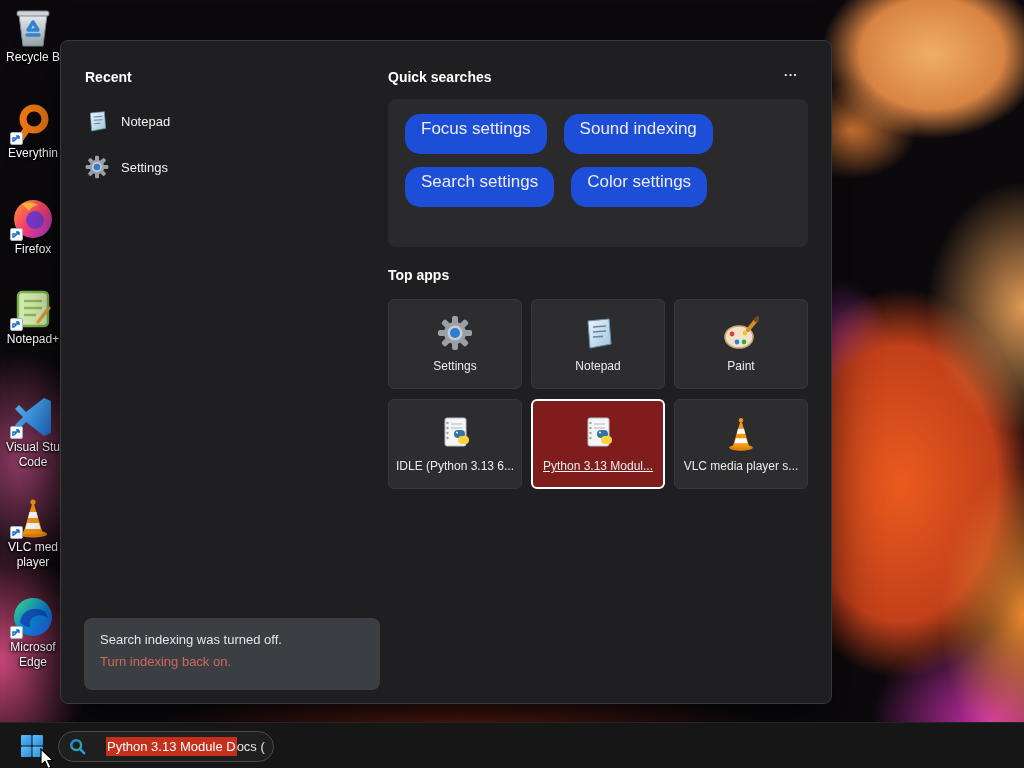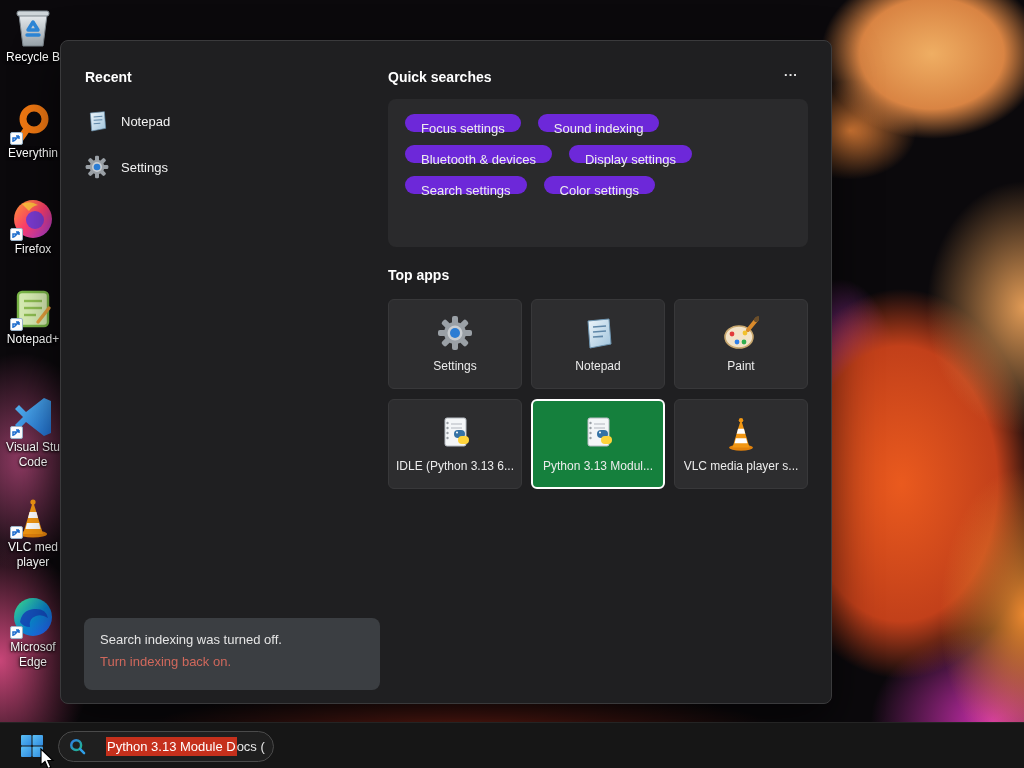--- a/index.html
+++ b/index.html
@@ -48,27 +48,27 @@
   .recent-item{ position:absolute; left:24px; width:280px; height:40px;
     display:flex; align-items:center; gap:12px; border-radius:4px; cursor:pointer; }
   .recent-item .ri-icon{ width:24px; height:24px; flex:0 0 24px; }
   .recent-item .ri-label{ font-size:13px; color:#f2f2f2; }
   .more-btn{ position:absolute; right:26px; top:24px; width:28px; height:18px;
     color:#e8e8e8; font-size:13px; letter-spacing:1px; text-align:center;
     border-radius:4px; cursor:pointer; line-height:14px; font-weight:700;}
   .qs-container{ position:absolute; left:327px; top:58px; width:420px; height:148px;
     background:#2a2a2c; border-radius:8px; padding:15px 17px; }
   .qs-row{ display:flex; gap:17px; margin-bottom:13px; }
-  .pill{ height:18px; line-height:29px; padding:0 16px; border-radius:15px;
-    background:#6d28d9; color:#ececec; font-size:13px; white-space:nowrap; cursor:pointer; }
+  .pill{ height:40px; line-height:29px; padding:0 16px; border-radius:15px;
+    background:#1d4ed8; color:#ececec; font-size:17px; white-space:nowrap; cursor:pointer; }
   .tiles{ position:absolute; left:327px; top:258px; width:430px; }
   .tile{ position:absolute; width:134px; height:90px; background:#2d2d2f;
     border:1px solid #38383a; border-radius:6px; cursor:pointer;
     display:flex; flex-direction:column; align-items:center; justify-content:center; gap:8px; }
-  .tile.selected{ border:2px solid #ffffff; background:#15803d; }
+  .tile.selected{ border:2px solid #ffffff; background:#7f1d1d;text-decoration:underline; }
   .tile .t-icon{ width:36px; height:36px; }
   .tile .t-label{ font-size:12px; color:#ececec; max-width:124px;
     white-space:nowrap; overflow:hidden; }
   .notice{ position:absolute; left:23px; top:577px; width:296px; height:72px;
     background:#3b3e42; border-radius:8px; padding:14px 16px; }
   .notice .n-msg{ font-size:13px; color:#e5e5e5; }
   .notice .n-link{ font-size:13px; color:#d0685c; margin-top:7px; cursor:pointer; }
   
   .taskbar{ position:absolute; left:0; bottom:0; width:1024px; height:46px;
     background:#161616; border-top:1px solid #242424; }
@@ -273,24 +273,20 @@
 
   <div class="section-title" style="left:327px; top:28px">Quick searches</div>
   <div class="more-btn">...</div>
 
   <div class="qs-container">
     <div class="qs-row">
       <span class="pill">Focus settings</span>
       <span class="pill">Sound indexing</span>
     </div>
     <div class="qs-row">
-      <span class="pill">Bluetooth &amp; devices</span>
-      <span class="pill">Display settings</span>
-    </div>
-    <div class="qs-row">
       <span class="pill">Search settings</span>
       <span class="pill">Color settings</span>
     </div>
   </div>
 
   <div class="section-title" style="left:327px; top:226px">Top apps</div>
 
   <div class="tiles">
 
     <div class="tile" style="left:0; top:0">

